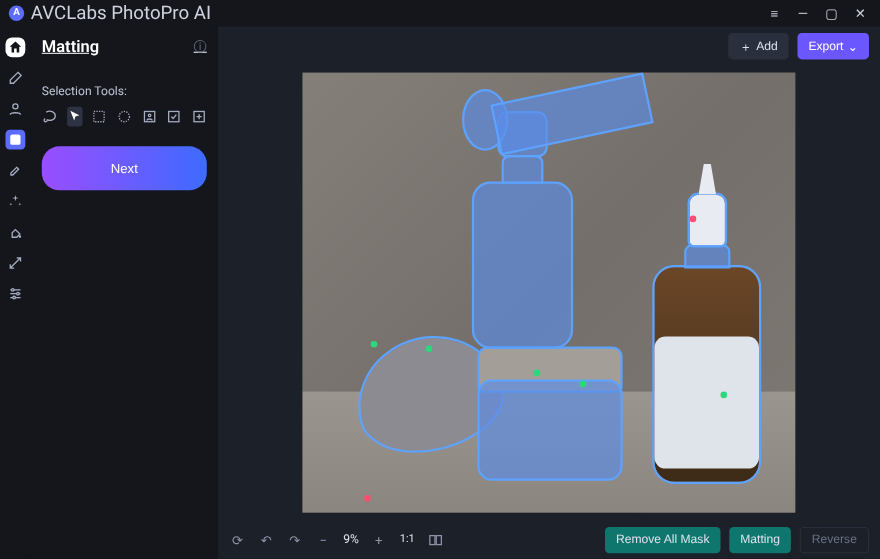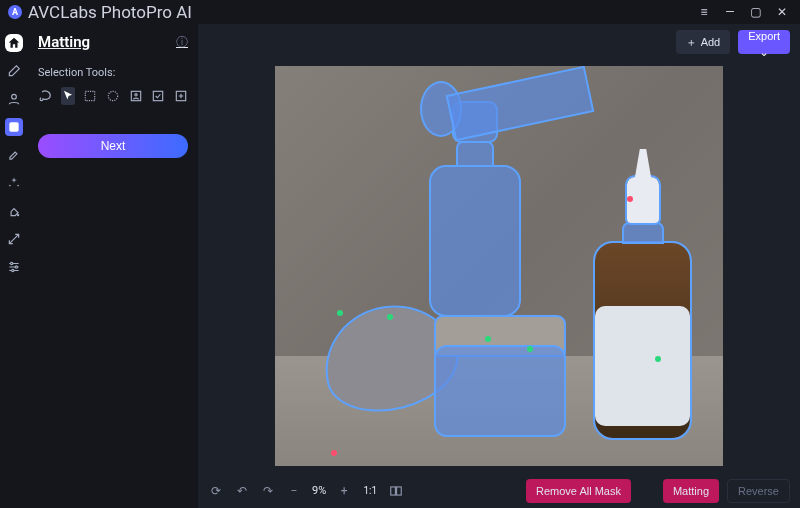--- a/index.html
+++ b/index.html
@@ -10,29 +10,29 @@
   .titlebar .spacer { flex: 1; }
   .titlebar .winbtn { width: 20px; height: 20px; display:flex; align-items:center; justify-content:center; color:#cfd3de; cursor:pointer; font-size:12px; }
   .app { display: flex; height: calc(508px - 24px); }
   .rail { width: 28px; background: #14161c; display:flex; flex-direction:column; align-items:center; gap:10px; padding-top:10px; }
   .rail .ritem { width:18px; height:18px; display:flex; align-items:center; justify-content:center; color:#a6adc1; cursor:pointer; border-radius:4px; }
   .rail .ritem.active { background:#5b6cff; color:#fff; }
   .sidepanel { width: 170px; background:#14161c; padding: 0 10px; display:flex; flex-direction:column; }
   .sidehead { display:flex; align-items:center; justify-content:space-between; height:36px;text-decoration:underline; }
   .sidehead .label { font-size:15px; font-weight:600; color:#fff; }
   .sidehead .info { color:#6a7187; font-size:12px; cursor:pointer; }
-  .sel-label { font-size:11px; color:#bfc6d8; margin-top:6px; }
+  .sel-label { font-size:11px; color:#bfc6d8; margin-top:16px; }
   .tools { display:flex; gap:8px; margin-top:8px; }
   .tools .tool { width:18px; height:18px; display:flex; align-items:center; justify-content:center; color:#a6adc1; cursor:pointer; border-radius:3px; }
   .tools .tool.active { background:#2d3342; color:#fff; }
-  .nextbtn { margin-top:29px; height:24px; border:none; border-radius:16px; background: linear-gradient(90deg,#9a4dff 0%,#3d6bff 100%); color:#fff; font-size:12px; font-weight:500; cursor:pointer; }
+  .nextbtn { margin-top:18px; height:40px; border:none; border-radius:16px; background: linear-gradient(90deg,#9a4dff 0%,#3d6bff 100%); color:#fff; font-size:12px; font-weight:500; cursor:pointer; }
   .main { flex:1; background:#1c2029; display:flex; flex-direction:column; position:relative; }
   .main-top { height:36px; display:flex; align-items:center; justify-content:flex-end; padding:0 10px; gap:8px; }
   .btn { height:24px; padding:0 10px; border-radius:4px; background:#2a2f3d; color:#dfe3ee; border:none; font-size:11px; cursor:pointer; display:flex; align-items:center; gap:4px; }
-  .btn.primary { background:#6a57ff; color:#fff;flex-direction:column; }
+  .btn.primary { background:#6a57ff; color:#fff; }
   .canvas-wrap { flex:1; display:flex; align-items:center; justify-content:center; overflow:hidden; }
   .canvas { width:448px; height:400px; background:#8d8781; position:relative; overflow:hidden; }
   .shadow-overlay { position:absolute; inset:0; background: linear-gradient(135deg, rgba(0,0,0,0.06) 0%, rgba(0,0,0,0.18) 50%, rgba(0,0,0,0.1) 100%); }
   .ground { position:absolute; left:0; right:0; bottom:0; height:110px; background: linear-gradient(#9a958f, #8a857f); }
   
   .mask-blue { background: rgba(90,140,230,0.65); outline: 2px solid #5ea2ff; outline-offset:-1px; }
   .obj { position:absolute; }
   .woodcap { left:50px; bottom:58px; width:130px; height:100px; background:#b48b4c; border-radius:50% 50% 50% 50% / 60% 60% 40% 40%; transform: rotate(-14deg); }
   .woodcap.mask { outline: 2px solid #5ea2ff; box-shadow: inset 0 0 0 200px rgba(90,140,230,0.45); }
   .jar { left:160px; bottom:30px; width:130px; height:90px; border-radius:12px; }
@@ -48,21 +48,21 @@
   .bottle2-cap { left:352px; bottom:243px; width:32px; height:46px; border-radius:8px 8px 4px 4px; background:#e8ecf2; outline:2px solid #5ea2ff; }
   .bottle2-tip { left:360px; bottom:289px; width:16px; height:28px; background:#e8ecf2; clip-path: polygon(30% 0,70% 0,100% 100%,0 100%); outline:2px solid #5ea2ff; }
   .dot { position:absolute; width:6px; height:6px; border-radius:50%; }
   .dot.green { background:#2bd97c; }
   .dot.red { background:#ff4d6d; }
   .footer { height:36px; display:flex; align-items:center; padding:0 10px; gap:8px; border-top:1px solid #23283400; }
   .footer .fgroup { display:flex; align-items:center; gap:10px; }
   .footer .ficon { width:16px; height:16px; display:flex; align-items:center; justify-content:center; color:#8c93a8; cursor:pointer; font-size:12px; }
   .footer .zoom { color:#dfe3ee; font-size:11px; }
   .footer .spacer { flex:1; }
-  .footer .btn.dark { background:#be185d;margin-left:24px; }
+  .footer .btn.dark { background:#0f766e; }
   .footer .btn.muted { background:#23283400; color:#6a7187; border:1px solid #2a2f3d; }
   svg { display:block; }
 </style>
 </head>
 <body>
 
 <div class="titlebar">
   <div class="logo">A</div>
   <div class="title">AVCLabs PhotoPro AI</div>
   <div class="spacer"></div>

